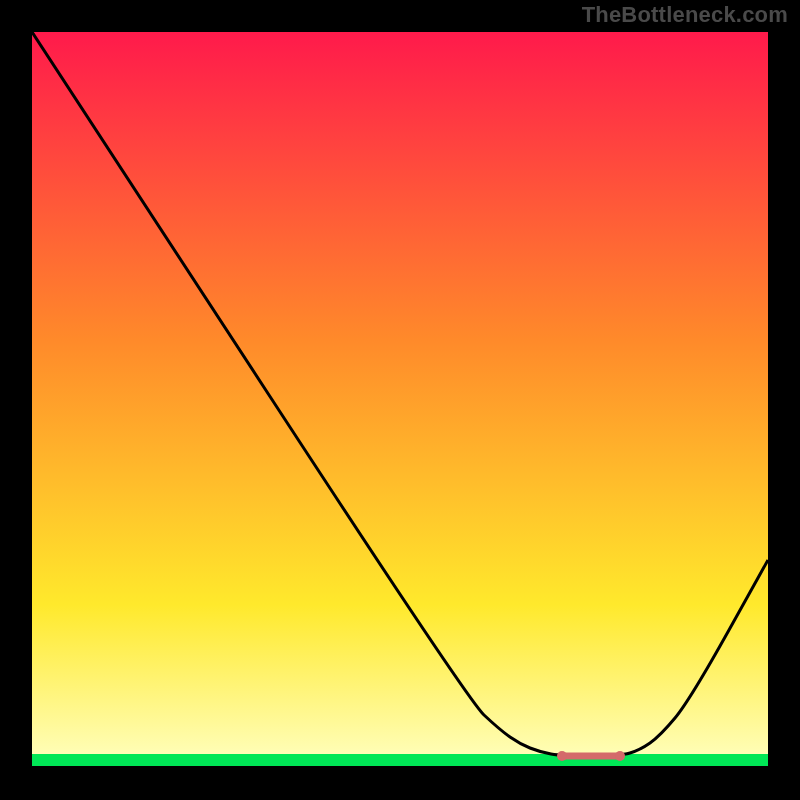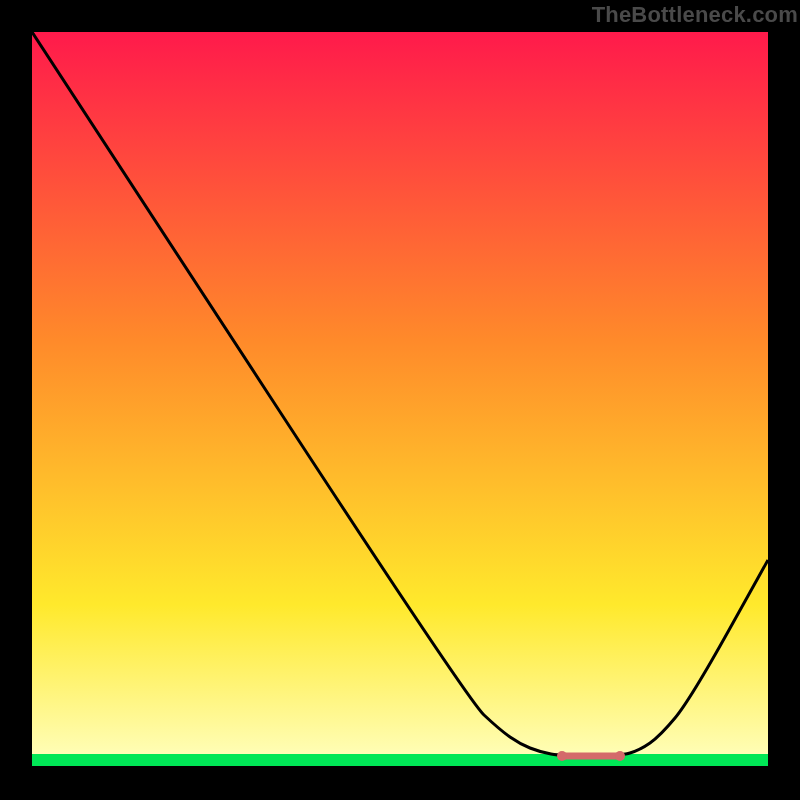--- a/index.html
+++ b/index.html
@@ -12,21 +12,21 @@
     overflow: hidden;
   }
   .stage {
     position: relative;
     width: 800px;
     height: 800px;
   }
   .watermark {
     position: absolute;
     top: 2px;
-    right: 2px;
+    right: 12px;
     color: #4a4a4a;
     font-size: 22px;
     font-weight: bold;
     letter-spacing: 0.2px;
     z-index: 20;
     user-select: none;
   }
   svg.chart {
     position: absolute;
     left: 0;

